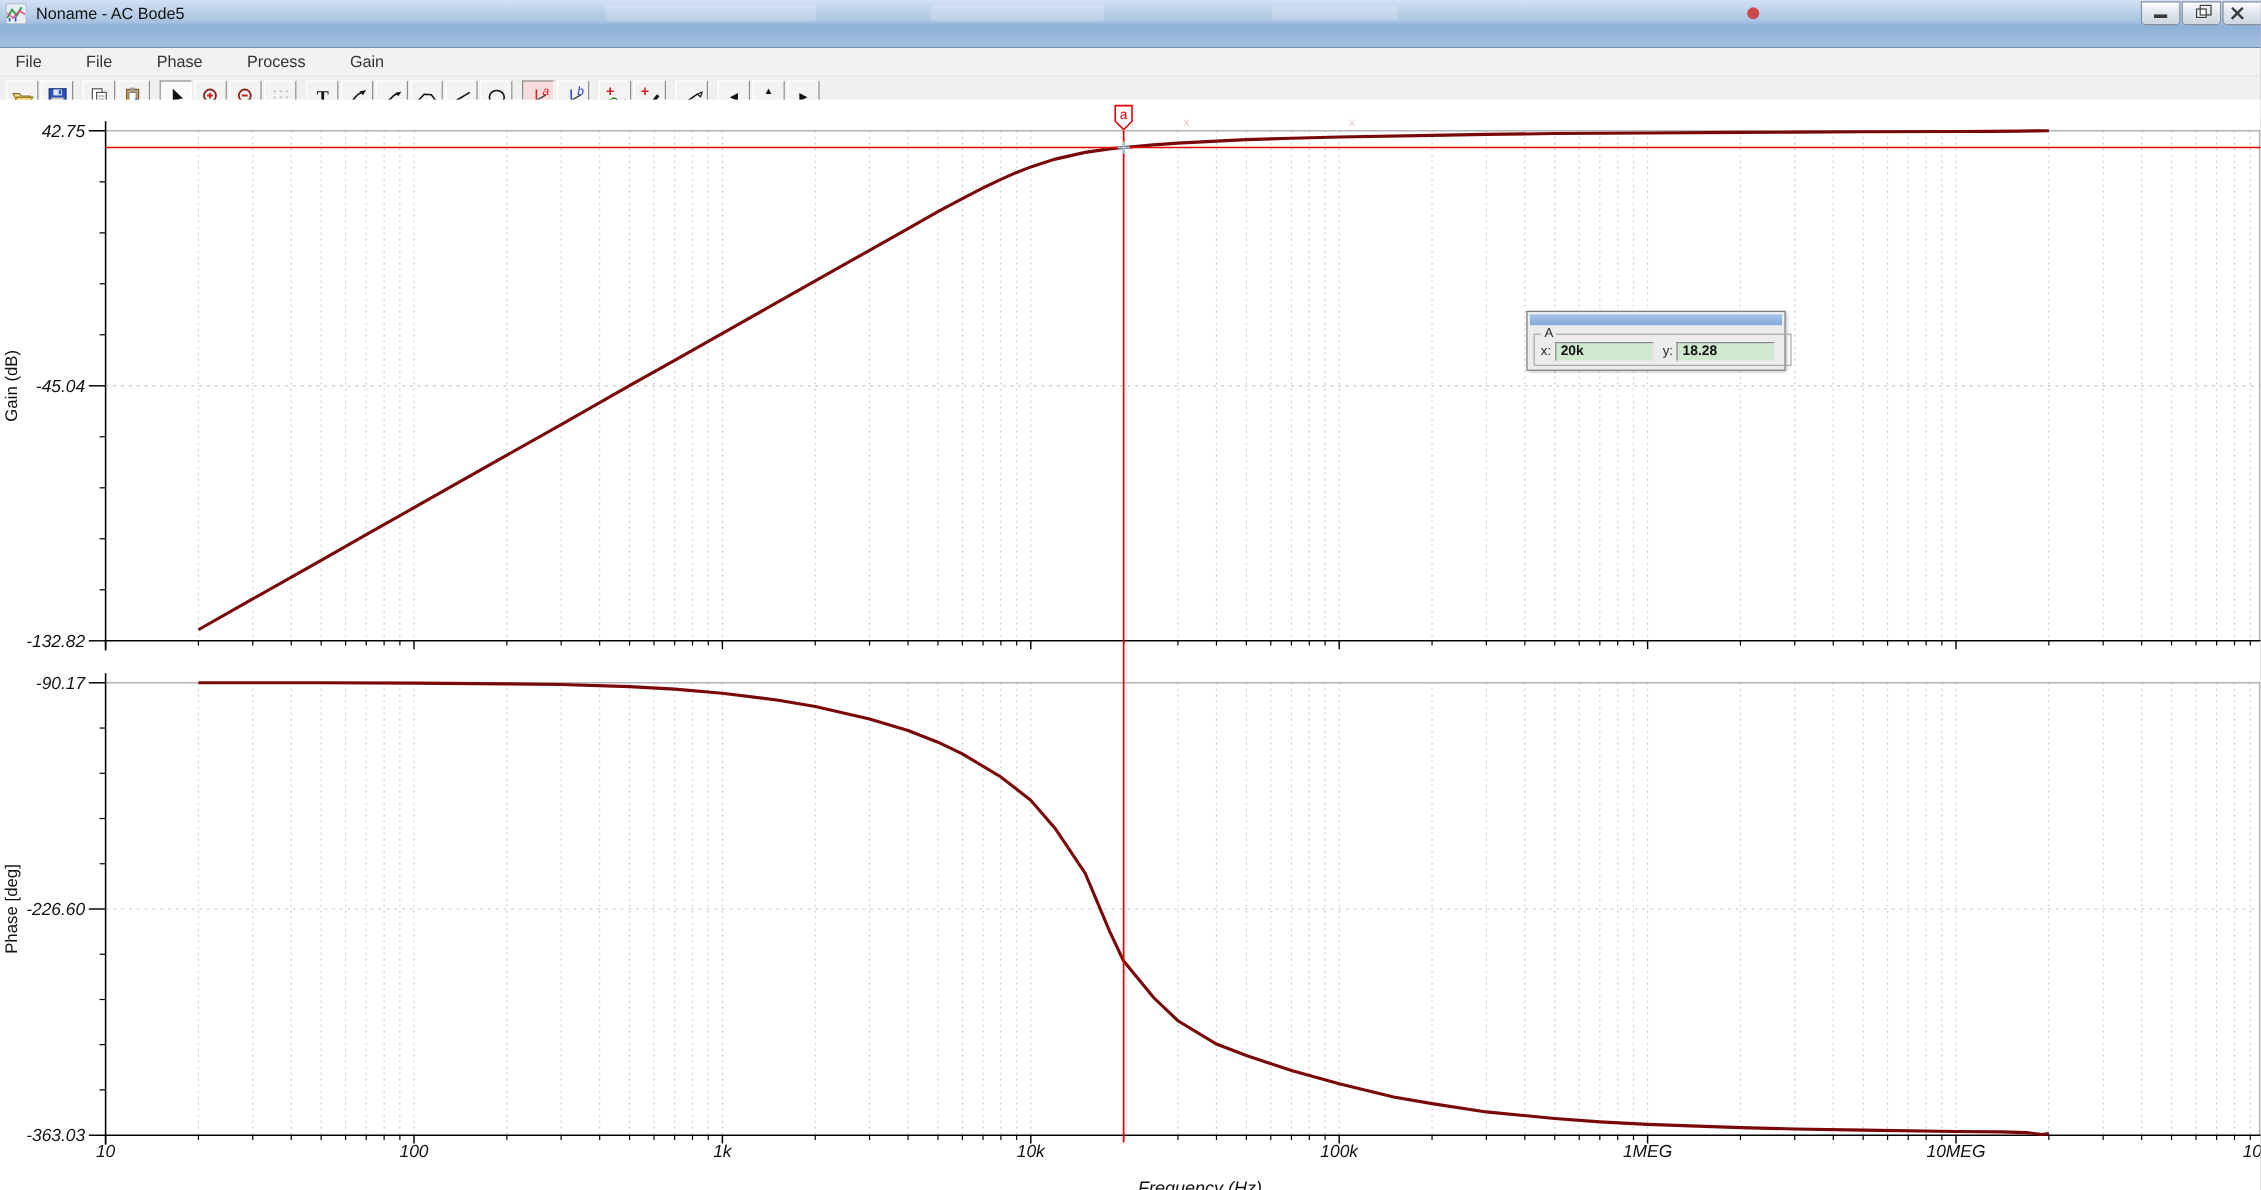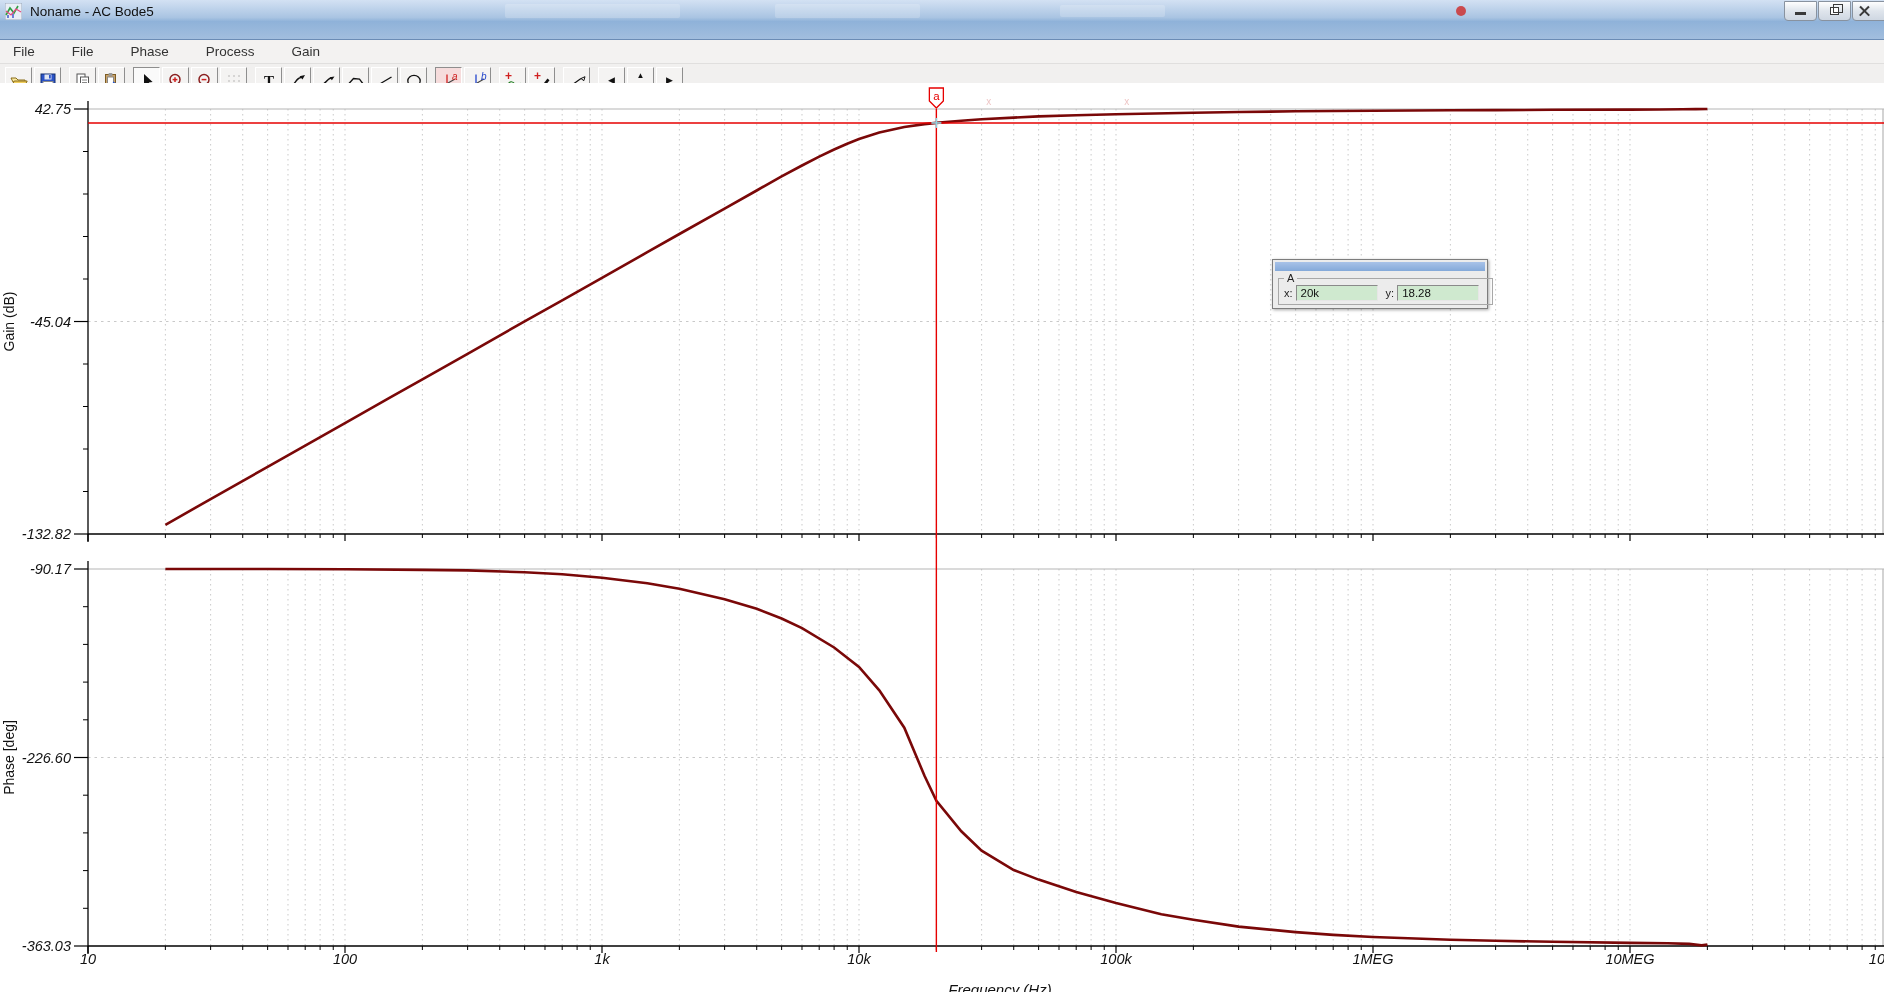--- a/index.html
+++ b/index.html
@@ -48,21 +48,21 @@
   
   .readout{position:absolute;left:1272px;top:176px;width:216px;height:50px;background:#ececec;
     border:1px solid #7d7d7d;box-shadow:1px 1px 3px rgba(0,0,0,.35);padding:2px;}
   .readout-titlebar{height:9px;background:linear-gradient(#a8c2e8,#84a9d9);margin-bottom:1px;}
   .readout-group{margin:0 3px;padding:1px 5px 3px;border:1px solid #a8a8a8;font-size:11px;
     display:flex;align-items:center;}
   .readout-group legend{font-size:11px;color:#222;padding:0 3px;}
   .ro-label{font-size:11px;color:#222;margin-right:3px;}
   .ro-field{display:inline-block;width:82px;height:16px;background:#cfe9cf;line-height:15px;
     font-size:11.5px;color:#111;padding-left:4px;margin-right:8px;
-    border:1px solid;border-color:#8a8a8a #e6e6e6 #e6e6e6 #8a8a8a;}
+    border:1px solid;border-color:#8a8a8a #e6e6e6 #e6e6e6 #8a8a8a;font-weight:bold;}
 </style>
 </head>
 <body>
 
 <div class="window">
 
   <div class="titlebar">
     <svg class="app-icon" viewBox="0 0 17 17">
       <rect x="0" y="0" width="17" height="17" fill="#e8eef6" stroke="#9aa8bb"></rect>
       <polyline points="1,12 5,5 9,10 13,3" fill="none" stroke="#2f9e44" stroke-width="1.6"></polyline>

